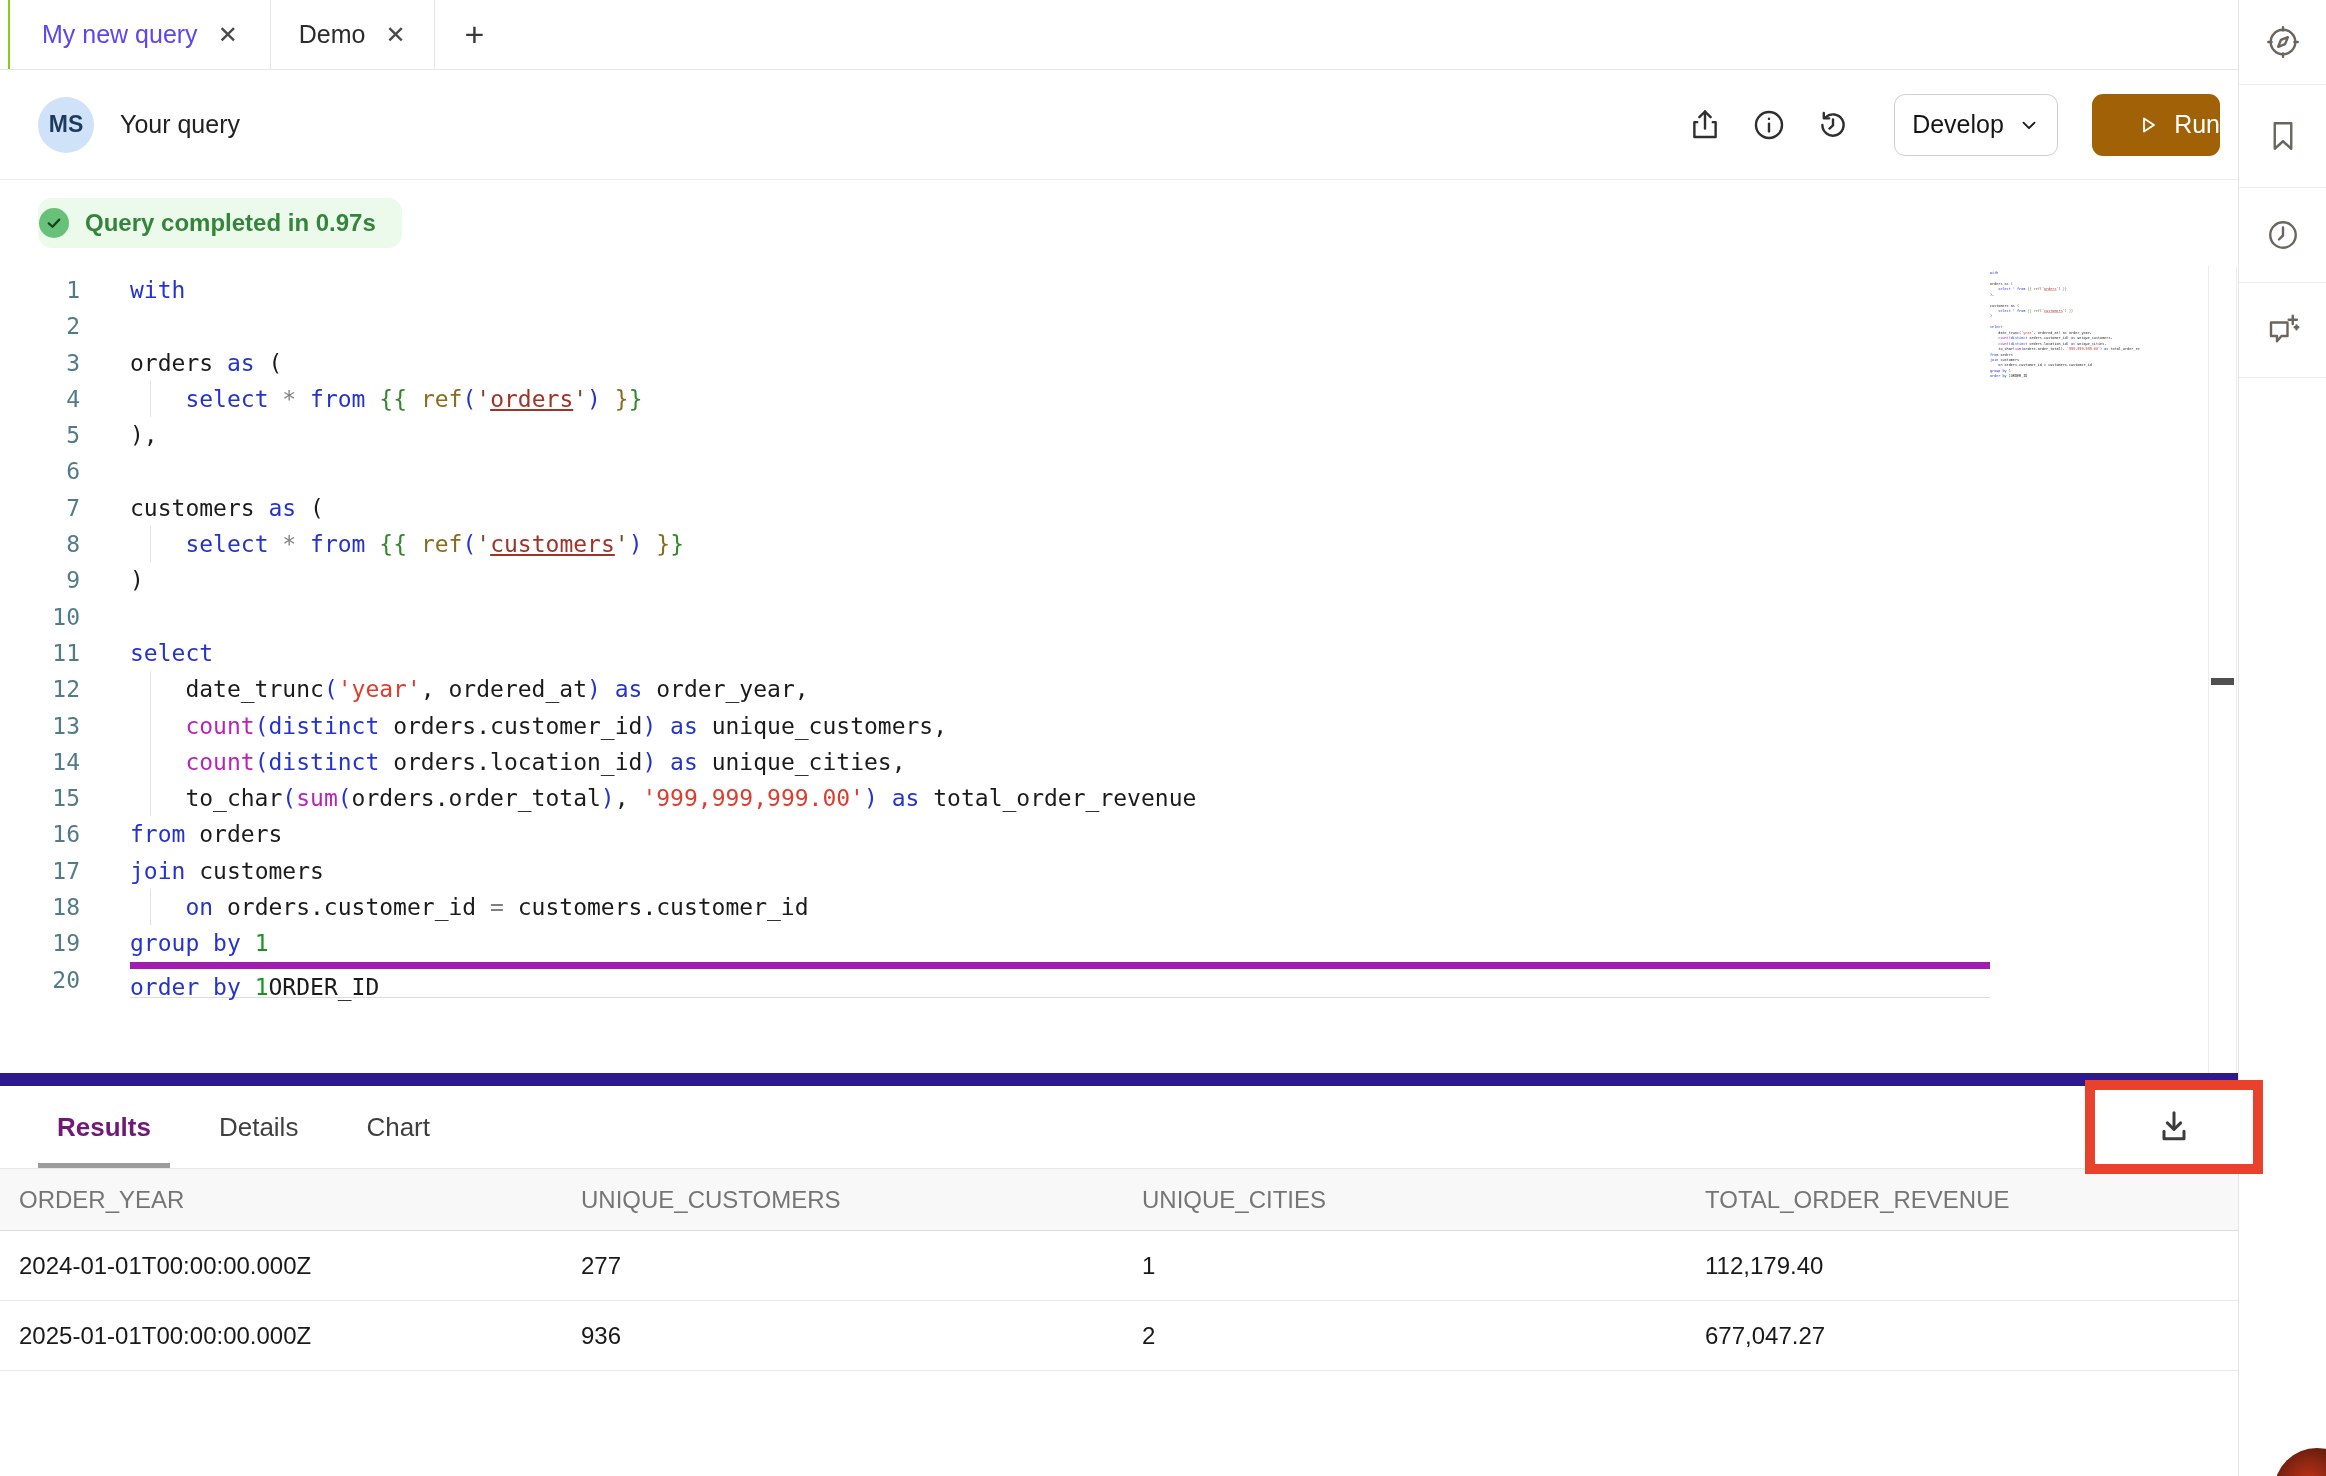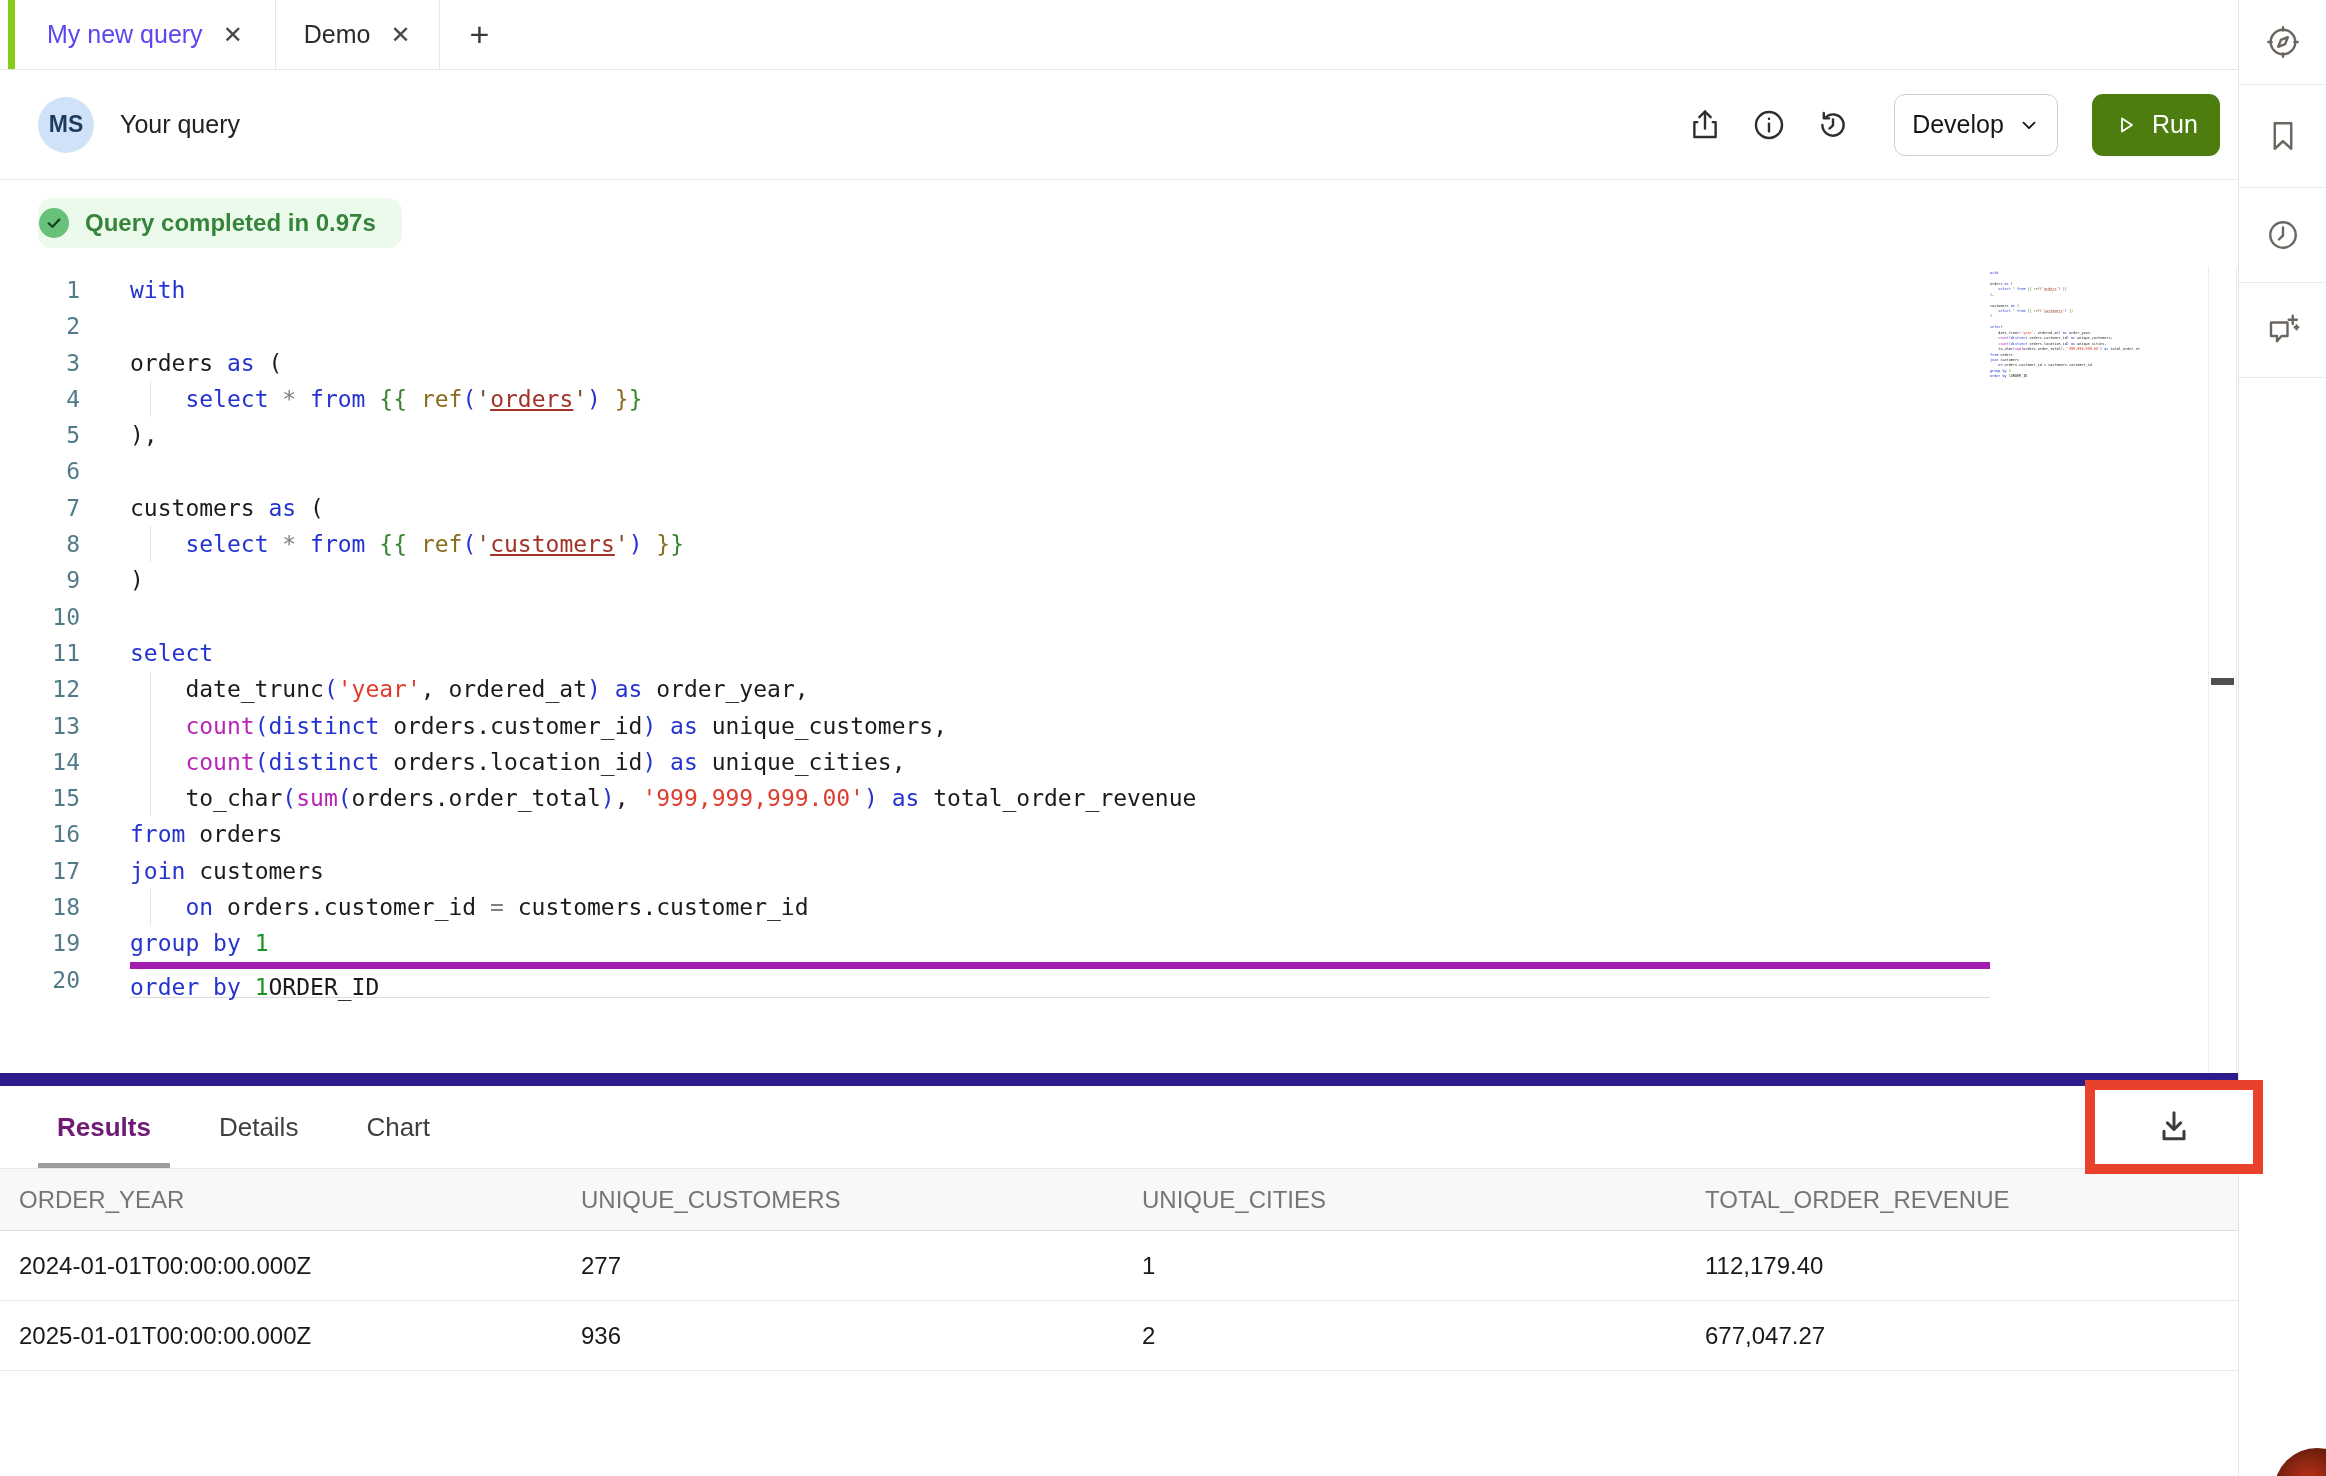--- a/index.html
+++ b/index.html
@@ -6,39 +6,39 @@
   html,body { width:2326px; height:1476px; overflow:hidden; background:#fff;
     font-family:"Liberation Sans", sans-serif; color:#1c1c1c; }
 
   .main { position:absolute; left:0; top:0; width:2238px; height:1476px;
     display:flex; flex-direction:column; background:#fff; }
 
   
   .tabbar { height:70px; display:flex; align-items:stretch; border-bottom:1px solid #e6e6e6; flex:0 0 auto; }
   .tab { display:flex; align-items:center; gap:20px; padding:0 28px;
     border-right:1px solid #e6e6e6; font-size:25px; color:#2b2b2b; cursor:pointer; }
-  .tab:first-child { border-left:7px solid #84cc16; margin-left:8px; padding:4px 32px; }
+  .tab:first-child { border-left:2px solid #84cc16; margin-left:8px; padding:4px 32px; }
   .tab.active { color:#5b46f0; }
   .tab .x { font-size:24px; color:#4a4a4a; line-height:1; }
   .newtab { display:flex; align-items:center; padding:0 30px; font-size:34px;
     color:#3a3a3a; cursor:pointer; font-weight:300; }
 
   
   .header { height:110px; display:flex; align-items:center; padding:0 18px 0 38px;
     border-bottom:1px solid #ececec; flex:0 0 auto; }
   .avatar { width:56px; height:56px; border-radius:50%; background:#cfe2f7; color:#1e3a5f;
     font-weight:bold; font-size:23px; display:flex; align-items:center; justify-content:center; flex:0 0 auto; }
   .qtitle { margin-left:26px; font-size:25px; color:#222; }
   .hspacer { flex:1; }
   .hicon { width:34px; height:34px; color:#2f2f2f; margin-left:30px; cursor:pointer; flex:0 0 auto; }
   .hicon svg { width:100%; height:100%; }
   .btn { display:flex; align-items:center; justify-content:center; gap:14px; height:62px;
     border-radius:11px; font-size:25px; cursor:pointer; flex:0 0 auto; }
   .btn-develop { width:164px; margin-left:44px; border:1.5px solid #cfcfcd; background:#fff; color:#161616; }
-  .btn-run { width:128px; margin-left:34px; background:#4d7c0f; color:#fff; border:none; }
+  .btn-run { width:128px; margin-left:34px; background:#a16207; color:#fff; border:none;justify-content:flex-end; }
   .chev svg, .play svg { display:block; }
 
   
   .statusrow { height:86px; display:flex; align-items:center; padding:0 35px 0 38px; flex:0 0 auto; }
   .badge { display:flex; align-items:center; gap:16px; height:50px; padding:0 26px 0 1px;
     background:#ecfaec; border-radius:14px; color:#35843c; font-size:24px; font-weight:bold; }
   .badge .chk { width:30px; height:30px; border-radius:50%; background:#68c178;
     display:flex; align-items:center; justify-content:center; }
   .btn-save { width:256px; height:60px; border:1.5px solid #c6c6c4; background:#fff;
     color:#161616; font-weight:500; }

